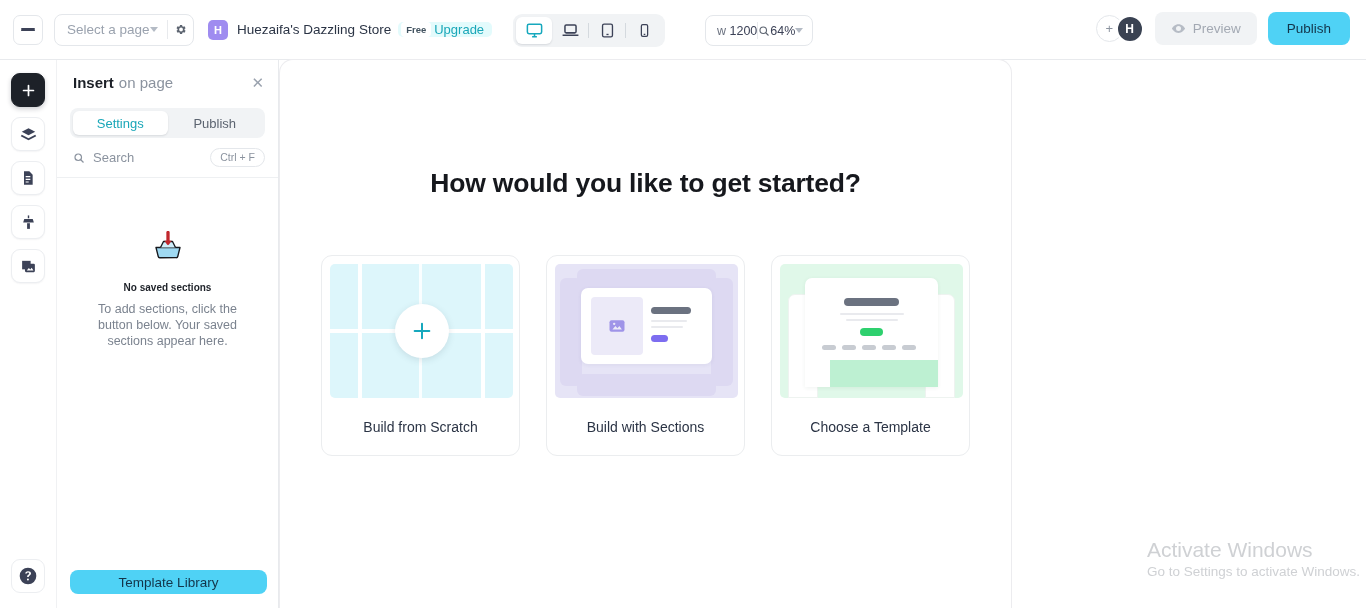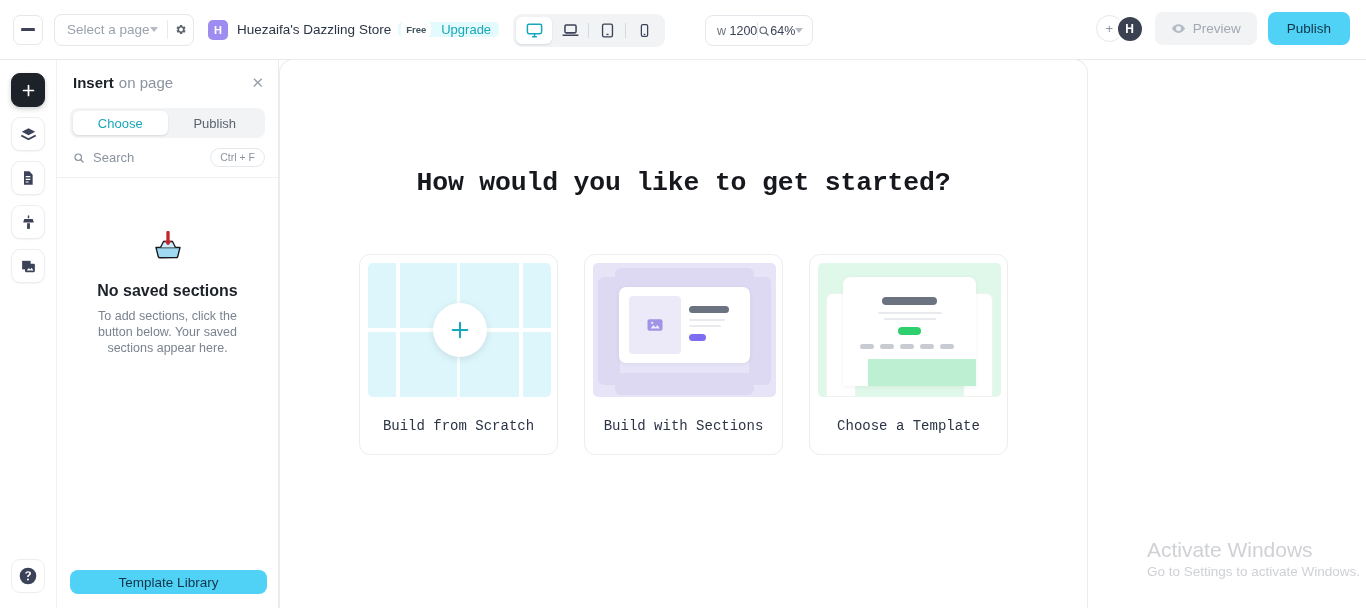--- a/index.html
+++ b/index.html
@@ -40,21 +40,21 @@
   .gear-btn { width: 30px; display: flex; align-items: center; justify-content: center; cursor: pointer; }
 
   .store-chip { display: flex; align-items: center; margin-left: 14px; gap: 9px; }
   .store-avatar {
     width: 20px; height: 20px; border-radius: 5px; background: #9f8cf0; color: #fff;
     font-size: 11px; font-weight: bold; display: flex; align-items: center; justify-content: center;
   }
   .store-name { font-size: 13.5px; color: #2b3445; white-space: nowrap; }
   .plan-pill {
     margin-left: 7px; height: 15px; background: #e3fbfc; border-radius: 5px;
-    display: flex; align-items: center; padding: 0 8px 0 3px; gap: 10px;
+    display: flex; align-items: center; padding: 0 8px 0 3px; gap: 3px;
   }
   .plan-free {
     background: #ffffff; border-radius: 4px; font-size: 9.5px; font-weight: bold;
     color: #41525f; padding: 2.5px 5px; line-height: 1;
   }
   .plan-upg { font-size: 13px; color: #1aa7b8; cursor: pointer; }
 
   .devices {
     position: absolute; left: 513px; top: 14px; height: 33px; background: #f1f3f5;
     border-radius: 9px; display: flex; align-items: center; padding: 3px;
@@ -136,34 +136,34 @@
     height: 40px; display: flex; align-items: center; padding: 0 13px 0 16px;
     border-bottom: 1px solid #eef0f2;
   }
   .search-ph { font-size: 13px; color: #8b939f; margin-left: 8px; }
   .kbd {
     margin-left: auto; border: 1px solid #e4e7eb; border-radius: 11px; font-size: 10.5px;
     color: #8b939f; padding: 3px 9px; line-height: 1;
   }
 
   .empty { padding-top: 53px; text-align: center; }
-  .empty-title { margin-top: 17px; font-size: 16px; font-weight: bold; color: #1d2128; }
+  .empty-title { margin-top: 17px; font-size: 10px; font-weight: bold; color: #1d2128; }
   .empty-desc { margin: 8px auto 0; width: 155px; font-size: 12.5px; line-height: 16px; color: #7b838f; }
 
   .tmpl-btn {
     position: absolute; left: 13px; bottom: 14px; width: 197px; height: 24px;
     background: #4fd2f5; border-radius: 8px; display: flex; align-items: center;
     justify-content: center; font-size: 13.5px; color: #13354a; cursor: pointer;
   }
 
   
   .canvas {
-    position: absolute; left: 279px; top: 59px; width: 809px; height: 549px;
+    position: absolute; left: 279px; top: 59px; width: 733px; height: 549px;
     background: #fff; border: 1px solid #ececef; border-top-left-radius: 14px;
-    border-top-right-radius: 14px; border-bottom: none; overflow: hidden; font-family: Liberation Mono, monospace;
+    border-top-right-radius: 14px; border-bottom: none; overflow: hidden;
   }
   .canvas-inner { padding-top: 108px; text-align: center; }
   .cv-title { font-size: 26.5px; font-weight: bold; color: #16181d; letter-spacing: -.2px; }
   .cards { margin-top: 56px; display: flex; justify-content: center; gap: 26px; }
   .card {
     width: 199px; background: #fff; border: 1px solid #ebedef; border-radius: 11px;
     padding: 8px 8px 0; cursor: pointer;
   }
   .thumb { width: 183px; height: 134px; border-radius: 5px; overflow: hidden; position: relative; }
   .card-label { height: 57px; display: flex; align-items: center; justify-content: center;
@@ -363,21 +363,21 @@
 
   <div class="panel">
     <div class="panel-head">
       <div class="panel-title">
         <span>Insert</span><em>on page</em>
       </div>
       <div class="panel-close">✕</div>
     </div>
 
     <div class="tabs">
-      <div class="tab active">Choose</div>
+      <div class="tab active">Settings</div>
       <div class="tab">Publish</div>
     </div>
 
     <div class="searchrow">
       <svg width="12" height="12" viewBox="0 0 24 24" fill="none" stroke="#8b939f" stroke-width="2.4">
         <circle cx="10.5" cy="10.5" r="6.5"></circle>
           <path d="M15.5 15.5L21 21"></path>
       </svg>
       <span class="search-ph">Search</span>
       <span class="kbd">Ctrl + F</span>

